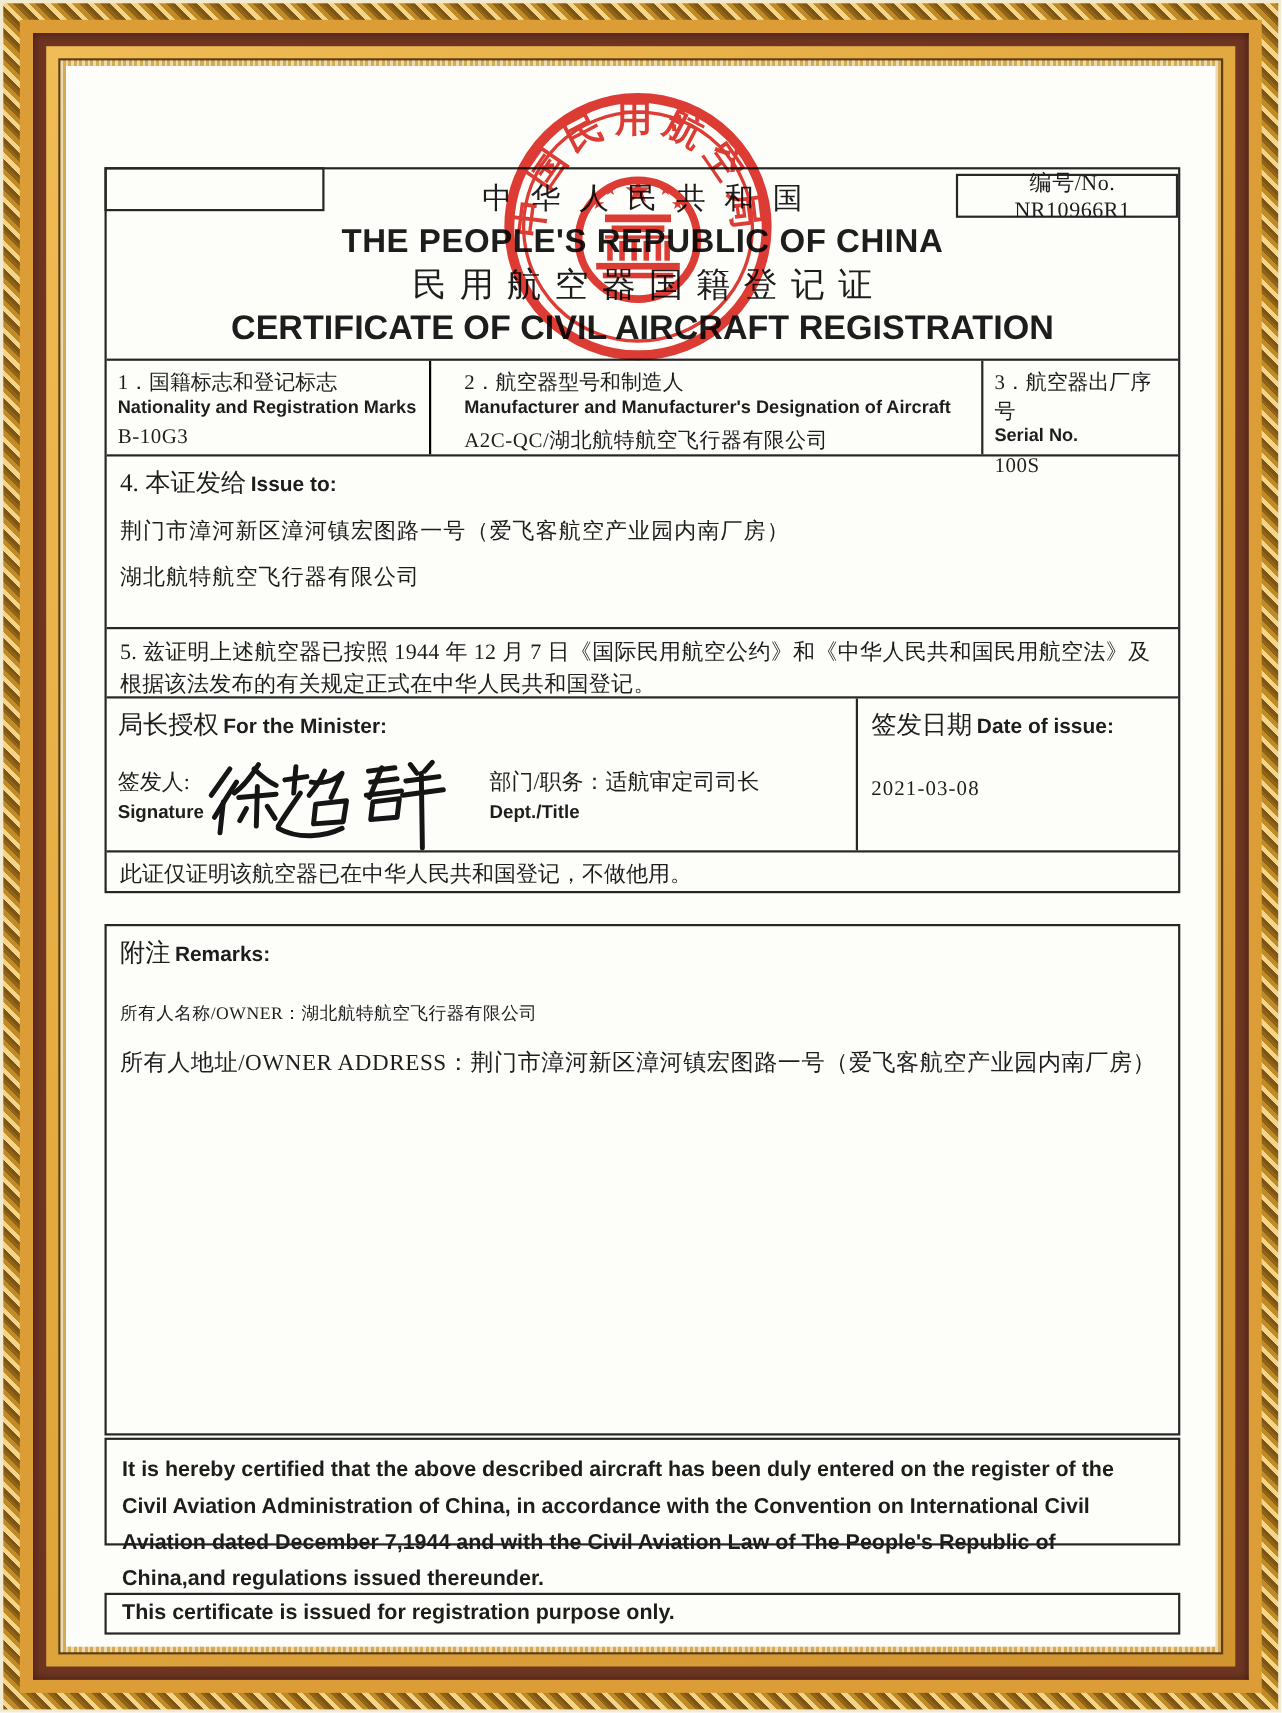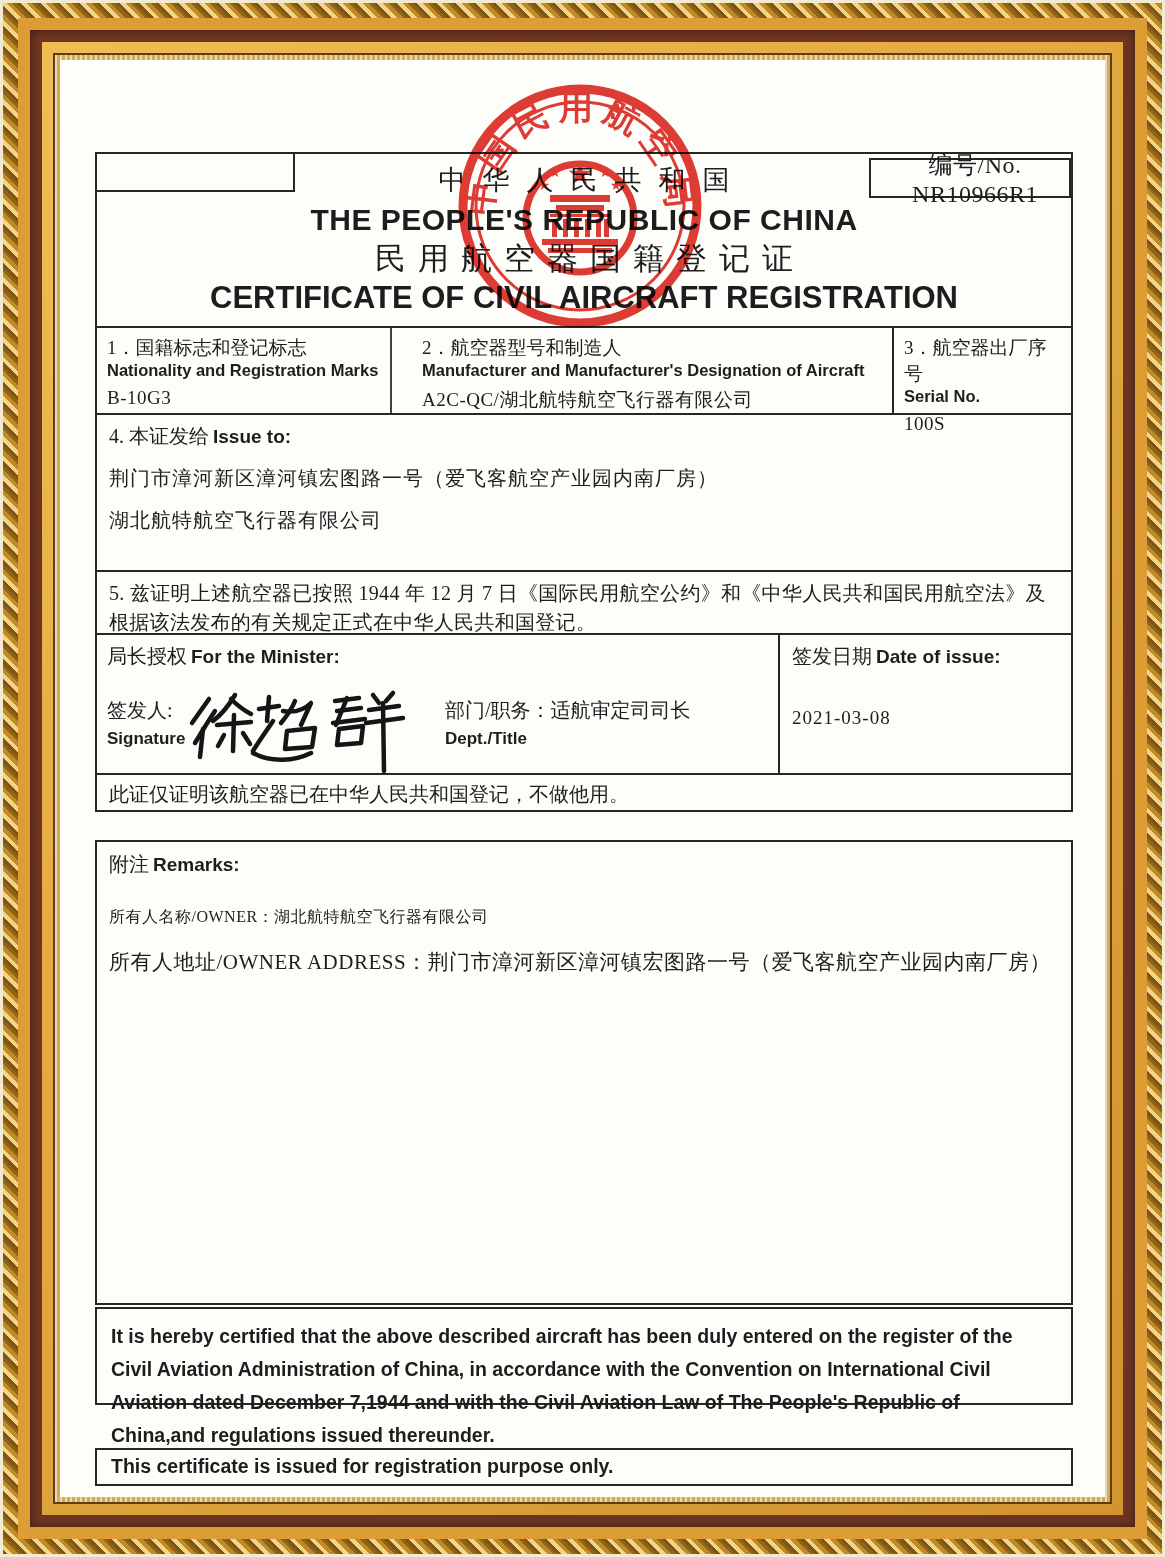--- a/index.html
+++ b/index.html
@@ -27,39 +27,39 @@
 
   .main-table { left:95px; top:152px; width:978px; height:660px; }
   .row { position:relative; width:100%; border-top:2px solid #262626; }
   .row:first-child { border-top:none; }
 
   
   .hdr { height:172px; text-align:center; padding-top:6px; }
   .corner-box { position:absolute; top:-2px; left:-2px; width:200px; height:40px; border:2px solid #262626; }
   .serial-box { position:absolute; top:4px; right:0px; width:202px; height:40px; border:2px solid #262626;
                 display:flex; align-items:center; padding-left:10px;
-                font-size:24px; letter-spacing:.5px; }
+                font-size:20px; letter-spacing:.5px; }
   .t-cn-top  { font-size:27px; letter-spacing:17px; margin-left:17px; margin-top:2px; }
   .t-en-top  { font-family:"Liberation Sans","DejaVu Sans",sans-serif; font-weight:bold; font-size:30px; letter-spacing:.5px; margin-top:5px; }
   .t-cn-main { font-size:31px; letter-spacing:12px; margin-left:12px; margin-top:1px; }
   .t-en-main { font-family:"Liberation Sans","DejaVu Sans",sans-serif; font-weight:bold; font-size:31px; margin-top:0px; }
 
   
   .r1 { height:87px; display:flex; }
   .cell { padding:7px 10px 4px 10px; height:100%; }
-  .c1 { width:295px; border-right:2px solid #404040; }
+  .c1 { width:295px; border-right:2px solid #000000; }
   .c2 { width:482px; border-right:2px solid #262626;margin-left:20px; }
   .c3 { flex:1; }
   .lab-cn { font-size:19px; }
   .lab-en { font-family:"Liberation Sans","DejaVu Sans",sans-serif; font-weight:bold; font-size:16.5px; line-height:1.15; }
   .val { font-size:19px; margin-top:7px; letter-spacing:.5px; }
 
   
   .r2 { height:157px; padding:8px 12px; }
-  .inline-cn { font-size:20px; }
+  .inline-cn { font-size:23px; }
   .inline-en { font-family:"Liberation Sans","DejaVu Sans",sans-serif; font-weight:bold; font-size:19px; }
   .issue-line { font-size:20px; margin-top:15px; letter-spacing:1px; }
 
   
   .r3 { height:63px; padding:7px 12px 0 12px; }
   .clause { font-size:20px; line-height:29px; letter-spacing:.3px; }
 
   
   .r4 { height:140px; display:flex; }
   .m-left { width:683px; border-right:2px solid #262626; position:relative; padding:8px 10px; }

